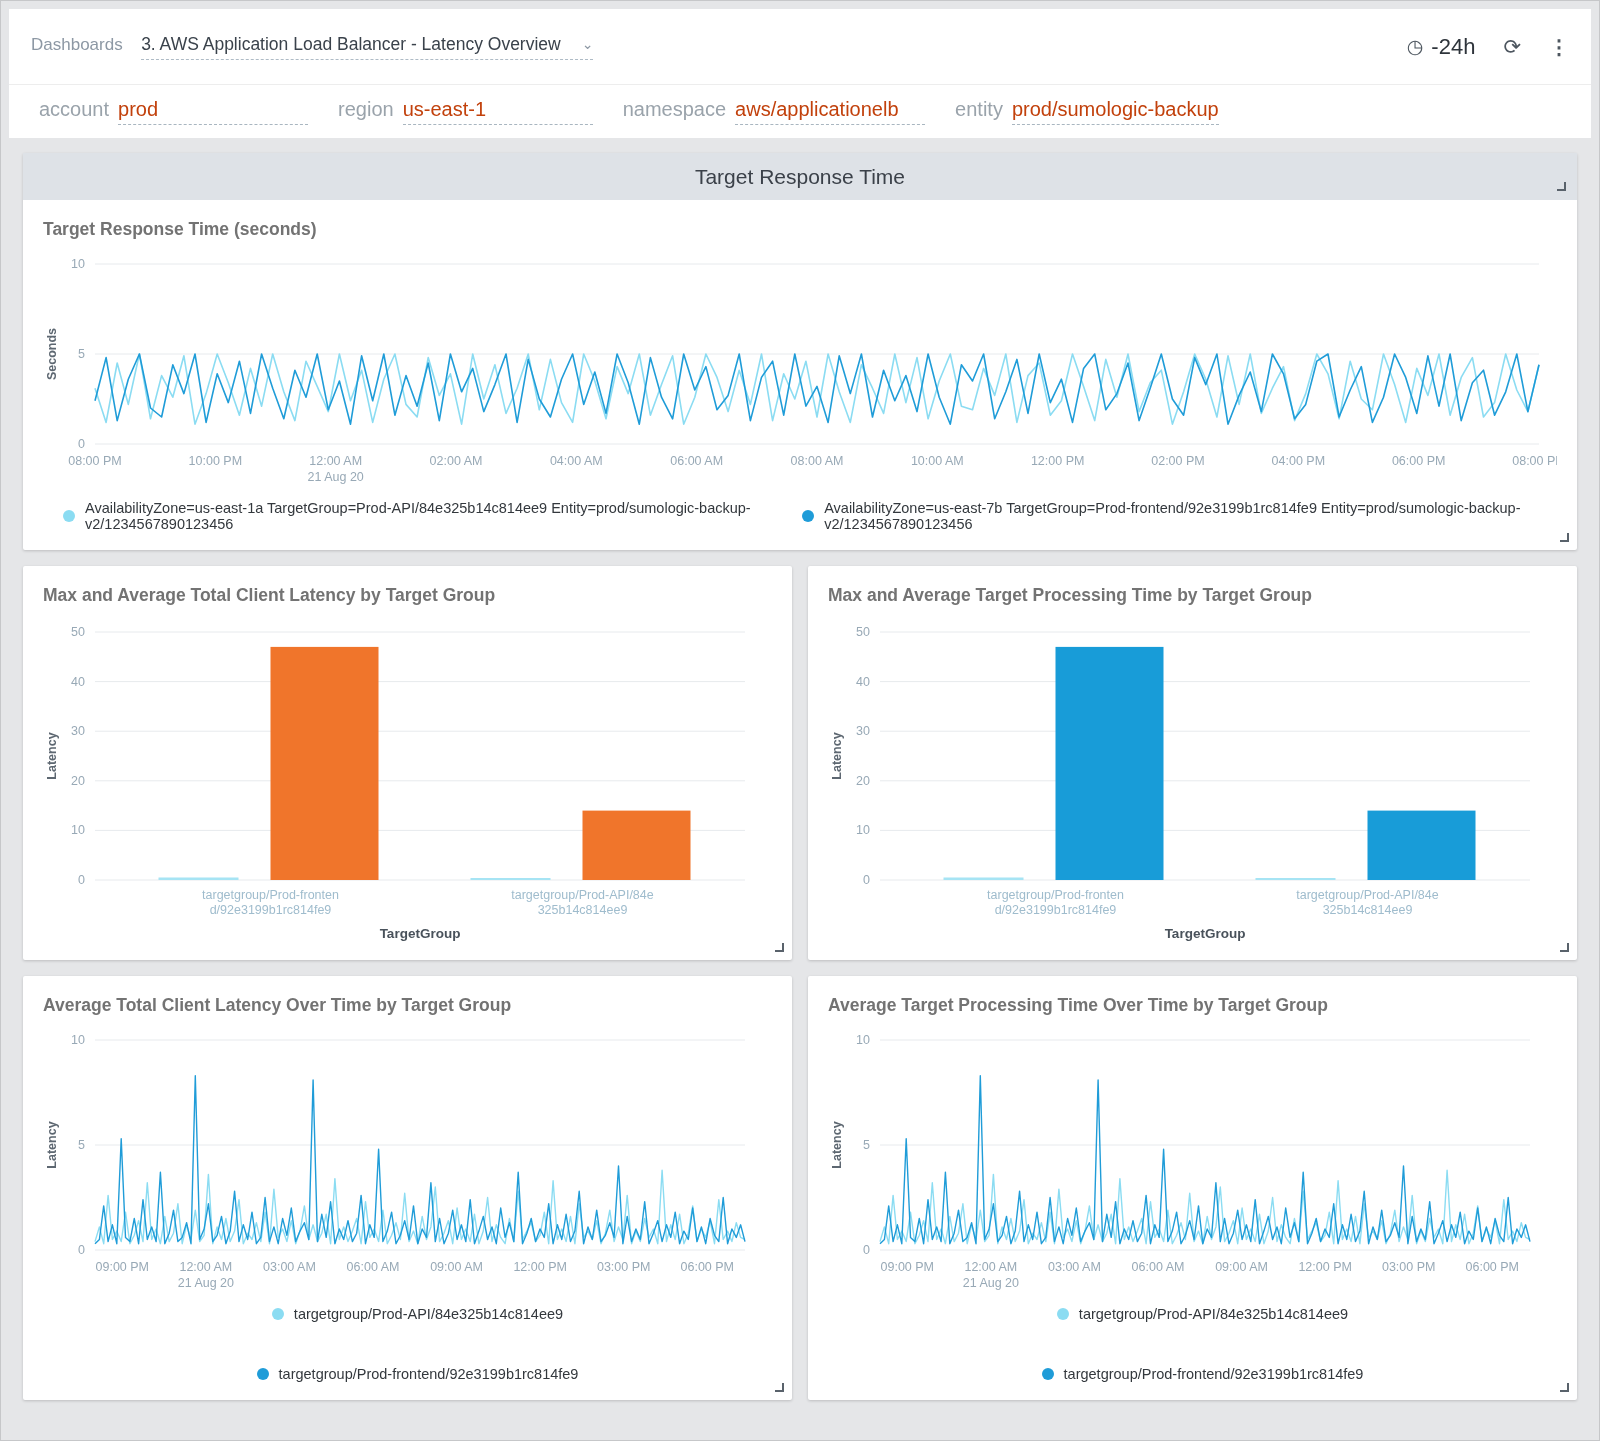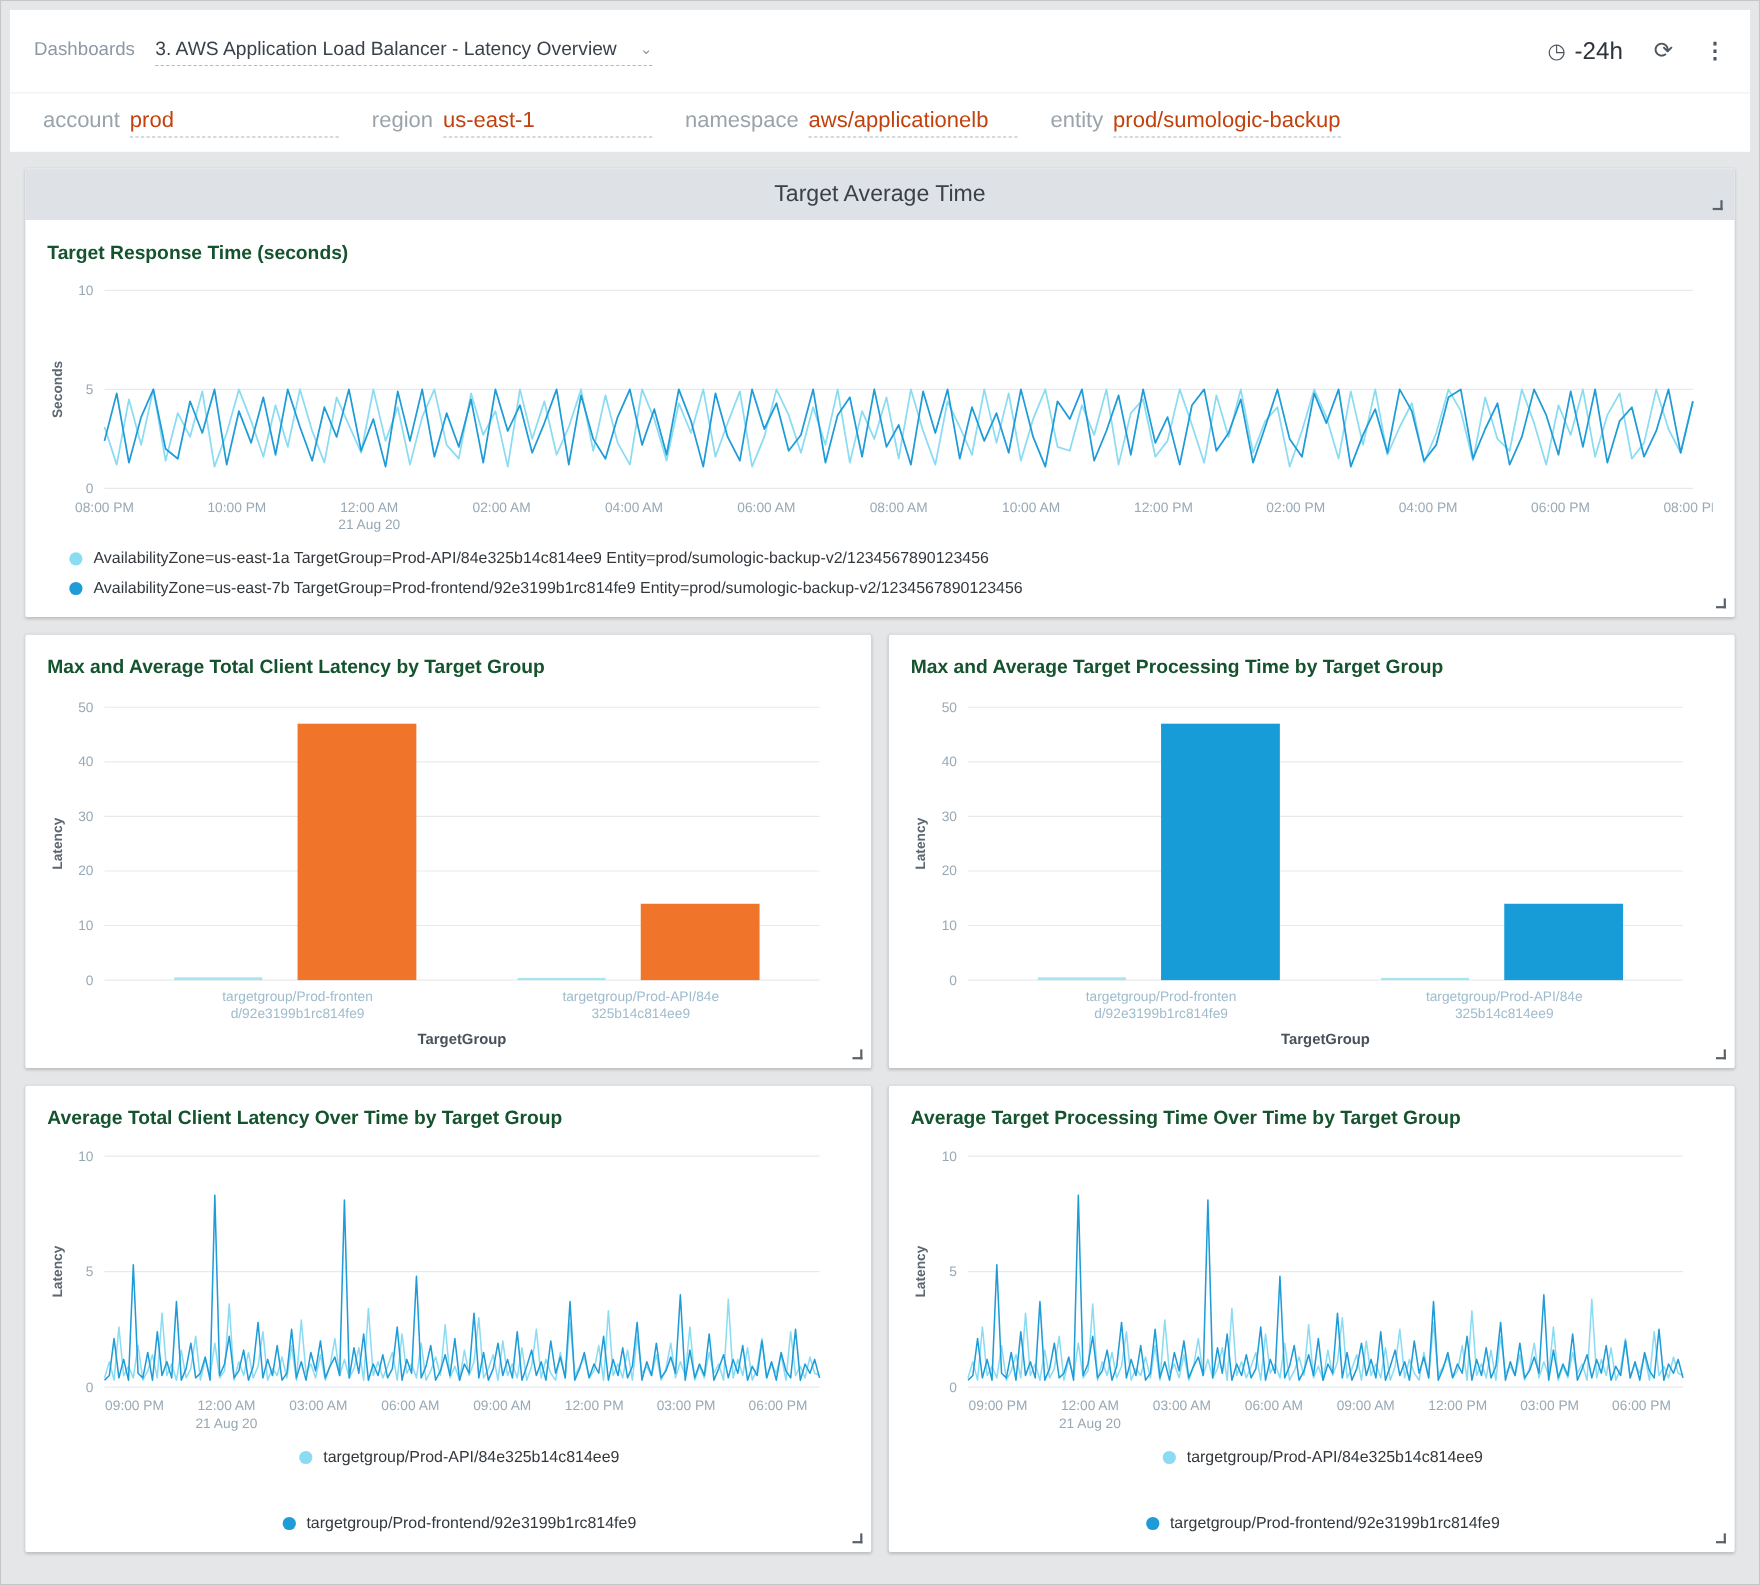--- a/index.html
+++ b/index.html
@@ -20,24 +20,24 @@
   .kebab .g{font-size:20px;font-weight:bold;letter-spacing:0}
   .filterbar{height:53px;background:#fff;display:flex;align-items:center;padding:0 30px;gap:30px}
   .filter{display:inline-flex;align-items:baseline;gap:9px}
   .flabel{color:#9aa3ab;font-size:20px}
   .fvalue{color:#c2410c;font-size:20px;display:inline-block;min-width:190px;border-bottom:1px dashed #a9b6c0;padding-bottom:3px;cursor:text;white-space:nowrap;overflow:hidden}
   .content{padding:15px 14px 0}
   .card{background:#fff;position:relative;box-shadow:0 1px 3px rgba(0,0,0,.18);border-radius:2px;margin-bottom:16px}
   .banner{height:47px;background:#dee2e7;display:flex;align-items:center;justify-content:center;font-size:21px;color:#3b4149;position:relative}
   .banner-corner{position:absolute;right:11px;bottom:9px;width:9px;height:9px;border-right:2px solid #59626b;border-bottom:2px solid #59626b;cursor:pointer}
   .card-body{padding:17px 20px 14px}
-  .chart-title{font-size:17.5px;font-weight:bold;color:#14532d;margin:2px 0 10px}
+  .chart-title{font-size:17.5px;font-weight:bold;color:#737373;margin:2px 0 10px}
   .grid{display:grid;grid-template-columns:1fr 1fr;gap:16px;margin-bottom:16px}
   .grid .card{margin-bottom:0}
-  .legend{display:flex;flex-direction:column;gap:11px;margin:10px 0 4px;padding-left:20px}
+  .legend{display:flex;flex-direction:row;gap:11px;margin:10px 0 4px;padding-left:20px}
   .legend.row{flex-direction:column;gap:44px;align-items:center}
   .legend-item{display:inline-flex;align-items:center;gap:10px;font-size:14.5px;color:#33383d;cursor:pointer}
   .dot{width:12px;height:12px;border-radius:50%;flex:0 0 auto}
   .corner{position:absolute;right:8px;bottom:8px;width:9px;height:9px;border-right:2px solid #59626b;border-bottom:2px solid #59626b;cursor:pointer}
   svg{font-family:"Liberation Sans",sans-serif;display:block}
 </style>
 </head>
 <body>
 
 <div class="page">
@@ -80,21 +80,21 @@
     <span class="filter">
       <span class="flabel">entity</span>
       <span class="fvalue">prod/sumologic-backup</span>
     </span>
   </div>
 
   <div class="content">
 
     <section class="card">
       <div class="banner">
-        <span>Target Average Time</span>
+        <span>Target Response Time</span>
         <span class="banner-corner"></span>
       </div>
       <div class="card-body">
         <div class="chart-title">Target Response Time (seconds)</div>
         <div class="chart">
             <svg width="1514" height="240">
               <line x1="52" x2="1496" y1="194.0" y2="194.0" stroke="#e7eaed" stroke-width="1"></line>
               <text x="42" y="198" fill="#98a9b6" font-size="12.5" text-anchor="end">0</text>
               <line x1="52" x2="1496" y1="104.0" y2="104.0" stroke="#e7eaed" stroke-width="1"></line>
               <text x="42" y="108" fill="#98a9b6" font-size="12.5" text-anchor="end">5</text>

